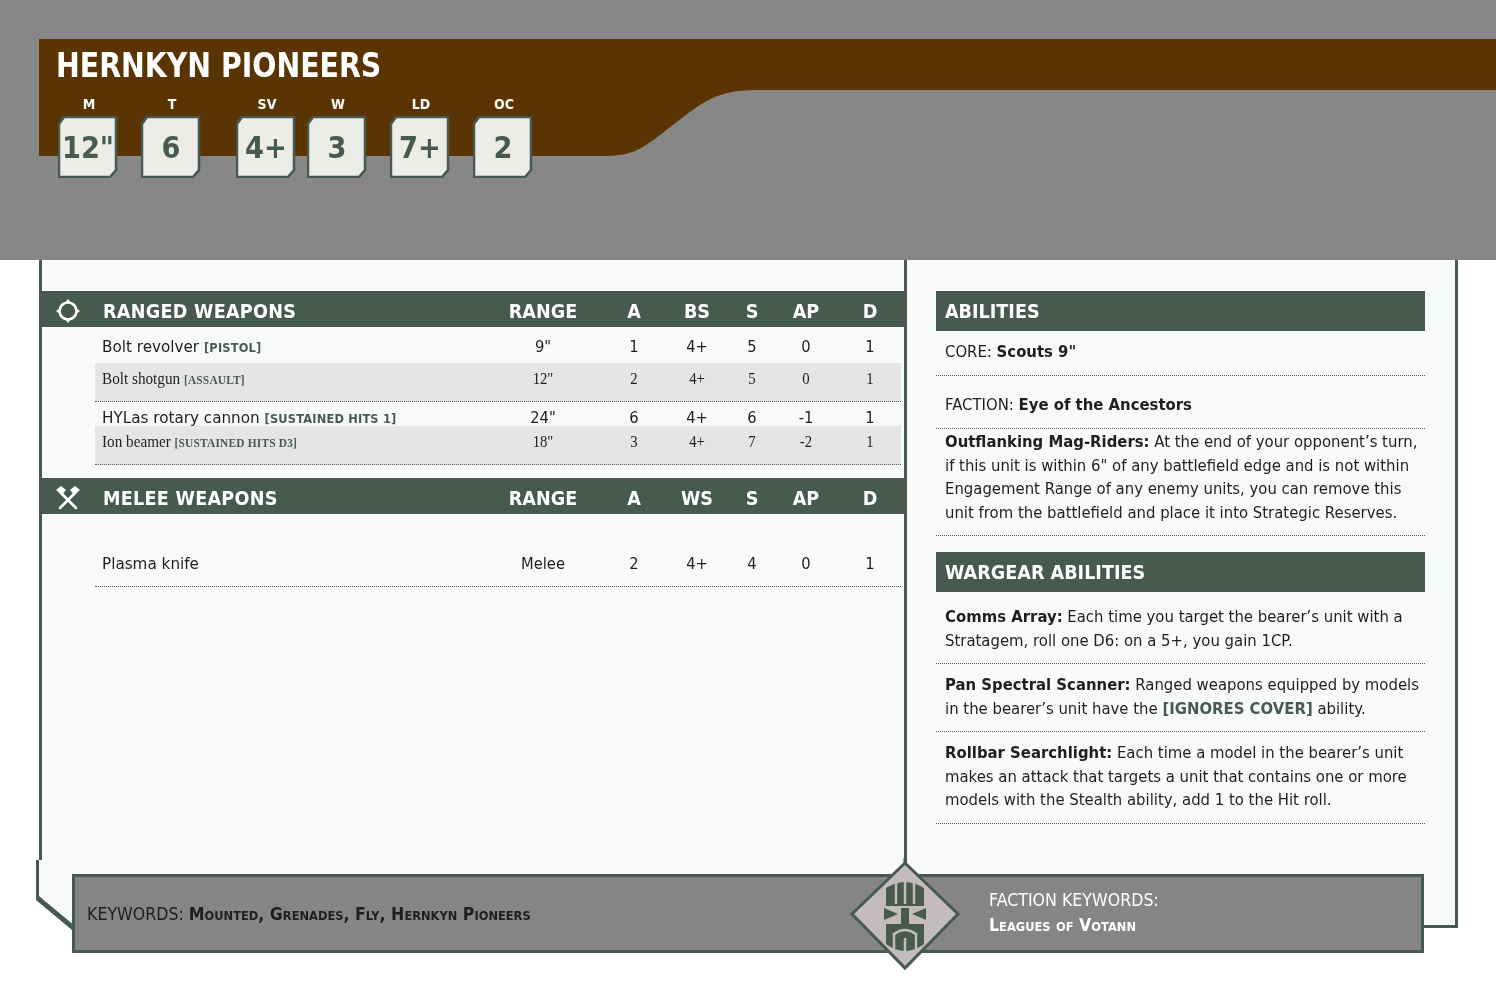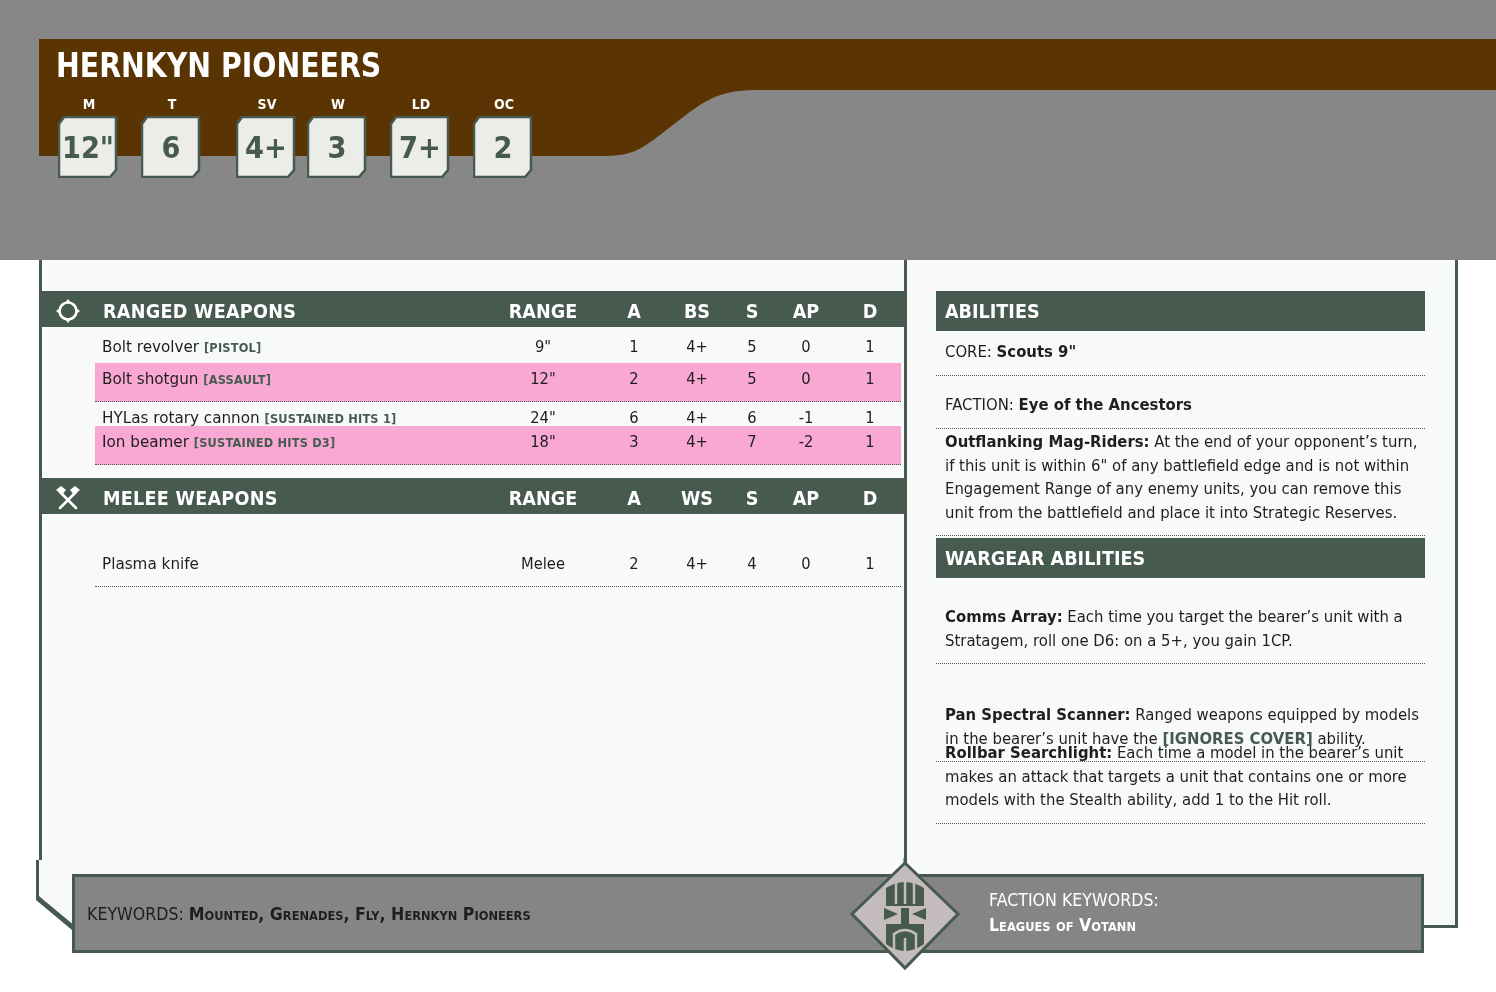--- a/index.html
+++ b/index.html
@@ -21,21 +21,21 @@
   .left-panel { position: absolute; left: 39px; top: 260px; width: 868px; height: 640px; background: #f8faf9; border-left: 3px solid #465a4f; border-right: 3px solid #465a4f; }
   .right-panel { position: absolute; left: 907px; top: 260px; width: 551px; height: 668px; background: #f8faf9; border-right: 3px solid #465a4f; border-bottom: 3px solid #465a4f; }
   .left-cut { position: absolute; left: 36px; top: 860px; }
 
   .wtable-header { position: absolute; left: 42px; width: 862px; height: 36px; background: #465a4f; color: #fff; }
   .wh-icon { position: absolute; left: 12px; top: 6px; width: 28px; height: 28px; }
   .wh-title { position: absolute; left: 61px; top: 0; line-height: 40px; font-weight: bold; font-size: 20px; letter-spacing: 0.3px; transform: scaleX(0.88); transform-origin: left center; white-space: nowrap; }
   .wh-col { position: absolute; top: 0; line-height: 40px; font-weight: bold; font-size: 20px; text-align: center; transform: scaleX(0.88); }
 
   .wrow { position: absolute; left: 95px; width: 806px; height: 39px; border-bottom: 1px dotted #555; }
-  .wrow.alt { background: #f9a8d4; }
+  .wrow.alt { background: #e5e5e5; font-family: Liberation Serif, serif; }
   .wname { position: absolute; left: 7px; top: 0; line-height: 31px; font-size: 16px; white-space: nowrap; transform: scaleX(0.95); transform-origin: left center; }
   .wkw { font-size: 12px; font-weight: bold; color: #465a4f; letter-spacing: 0.2px; }
   .wcell { position: absolute; top: 0; line-height: 31px; font-size: 16px; text-align: center; transform: scaleX(0.92); }
 
   .rheader { position: absolute; left: 936px; width: 489px; height: 40px; background: #465a4f; color: #fff; padding-left: 32px; }
   .rheader span { position: absolute; left: 9px; top: 0; line-height: 40px; font-weight: bold; font-size: 20px; transform: scaleX(0.88); transform-origin: left center; white-space: nowrap; }
 
   .ablock { position: absolute; left: 936px; width: 489px; border-bottom: 1px dotted #555; padding: 9px 6px 8px 9px; font-size: 16px; line-height: 23.5px; color: #1e1e1e; }
   .ablock .inner { transform: scaleX(0.93); transform-origin: left top; width: 520px; }
   .ablock b { font-weight: bold; }
@@ -212,27 +212,27 @@
 <div class="ablock" style="top:331px;height:45px">
   <div class="inner"><span>CORE:</span> <b>Scouts 9"</b></div>
 </div>
 <div class="ablock" style="top:384px;height:45px">
   <div class="inner"><span>FACTION:</span> <b>Eye of the Ancestors</b></div>
 </div>
 <div class="ablock" style="top:421px;height:115px">
   <div class="inner"><b>Outflanking Mag-Riders:</b> <span>At the end of your opponent’s turn, if this unit is within 6" of any battlefield edge and is not within Engagement Range of any enemy units, you can remove this unit from the battlefield and place it into Strategic Reserves.</span></div>
 </div>
 
-<div class="rheader" style="top:538px">
+<div class="rheader" style="top:552px">
   <span>WARGEAR ABILITIES</span>
 </div>
 <div class="ablock" style="top:596px;height:68px">
   <div class="inner"><b>Comms Array:</b> <span>Each time you target the bearer’s unit with a Stratagem, roll one D6: on a 5+, you gain 1CP.</span></div>
 </div>
-<div class="ablock" style="top:694px;height:68px">
+<div class="ablock" style="top:664px;height:68px">
   <div class="inner"><b>Pan Spectral Scanner:</b> <span>Ranged weapons equipped by models in the bearer’s unit have the</span> <span class="kwgreen">[IGNORES COVER]</span> <span>ability.</span></div>
 </div>
 <div class="ablock" style="top:732px;height:92px">
   <div class="inner"><b>Rollbar Searchlight:</b> <span>Each time a model in the bearer’s unit makes an attack that targets a unit that contains one or more models with the Stealth ability, add 1 to the Hit roll.</span></div>
 </div>
 
 <div class="kw-bar"></div>
 <div class="kw-text">
   <span>KEYWORDS:</span>
   <span class="sc">Mounted, Grenades, Fly, Hernkyn Pioneers</span>

